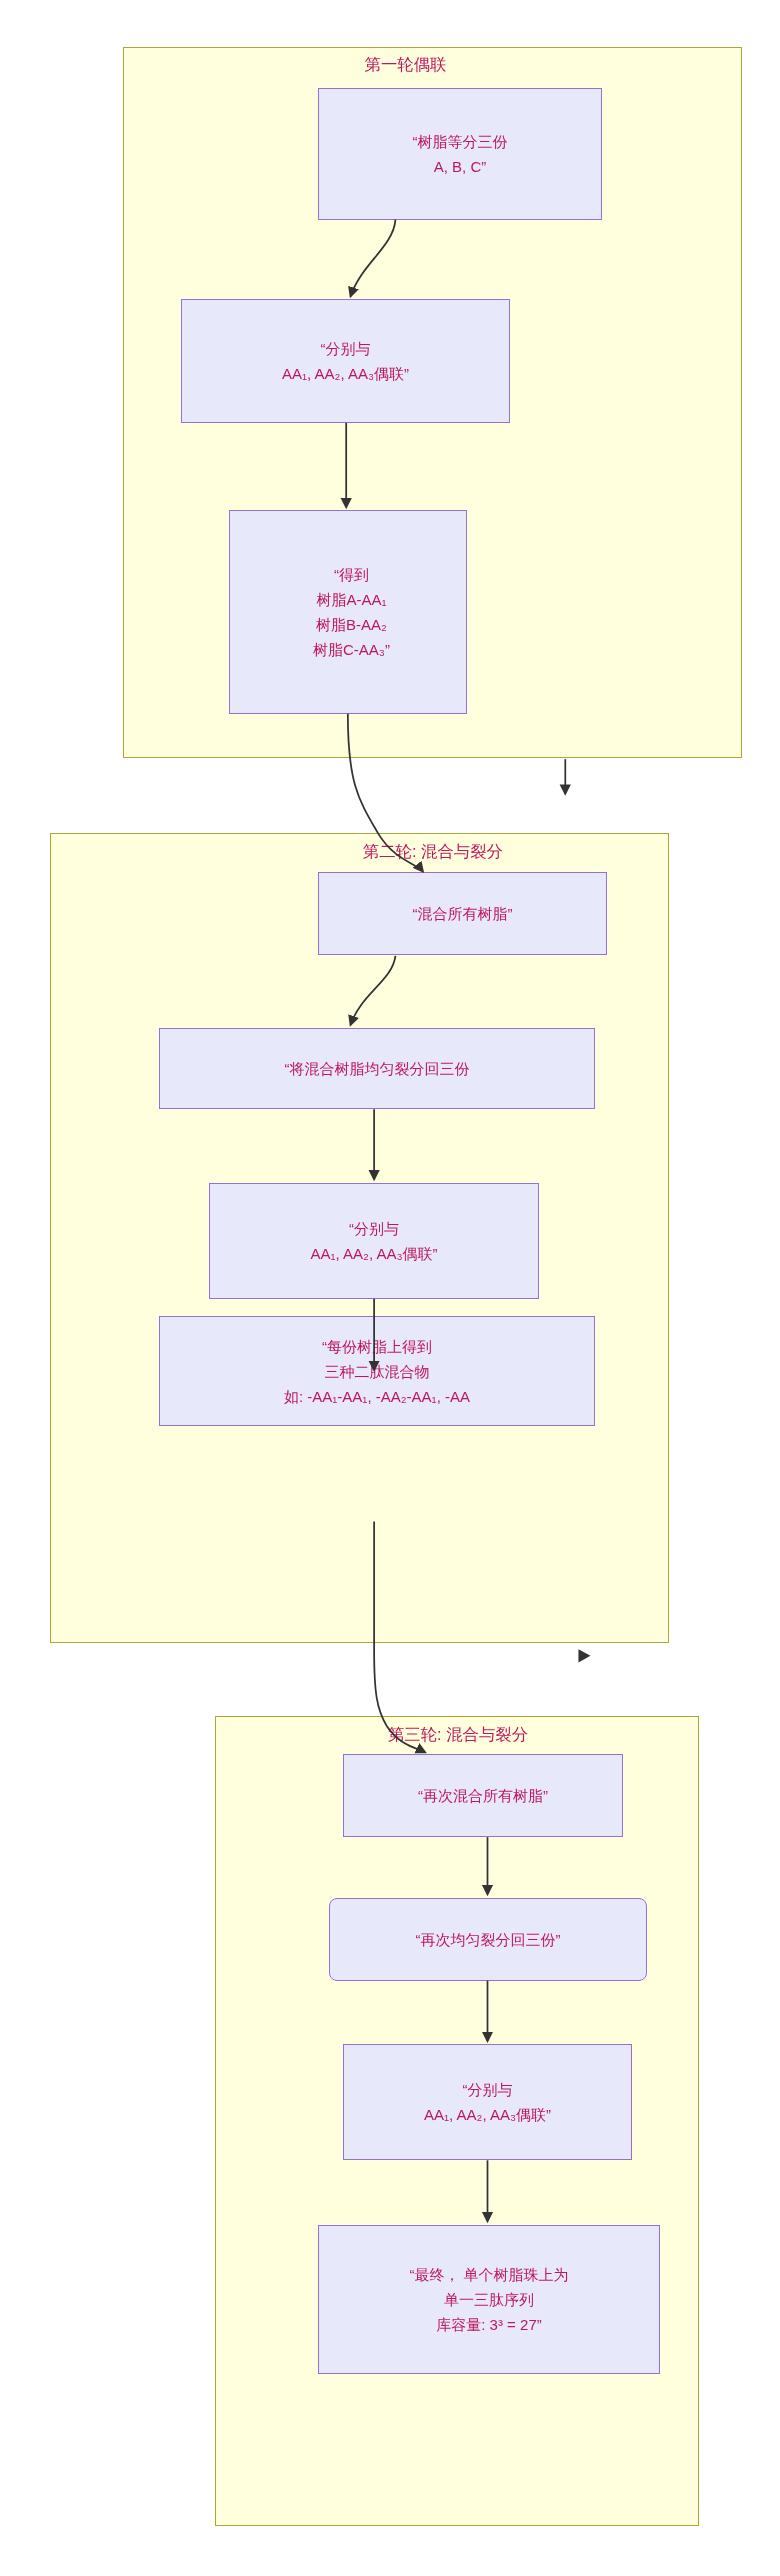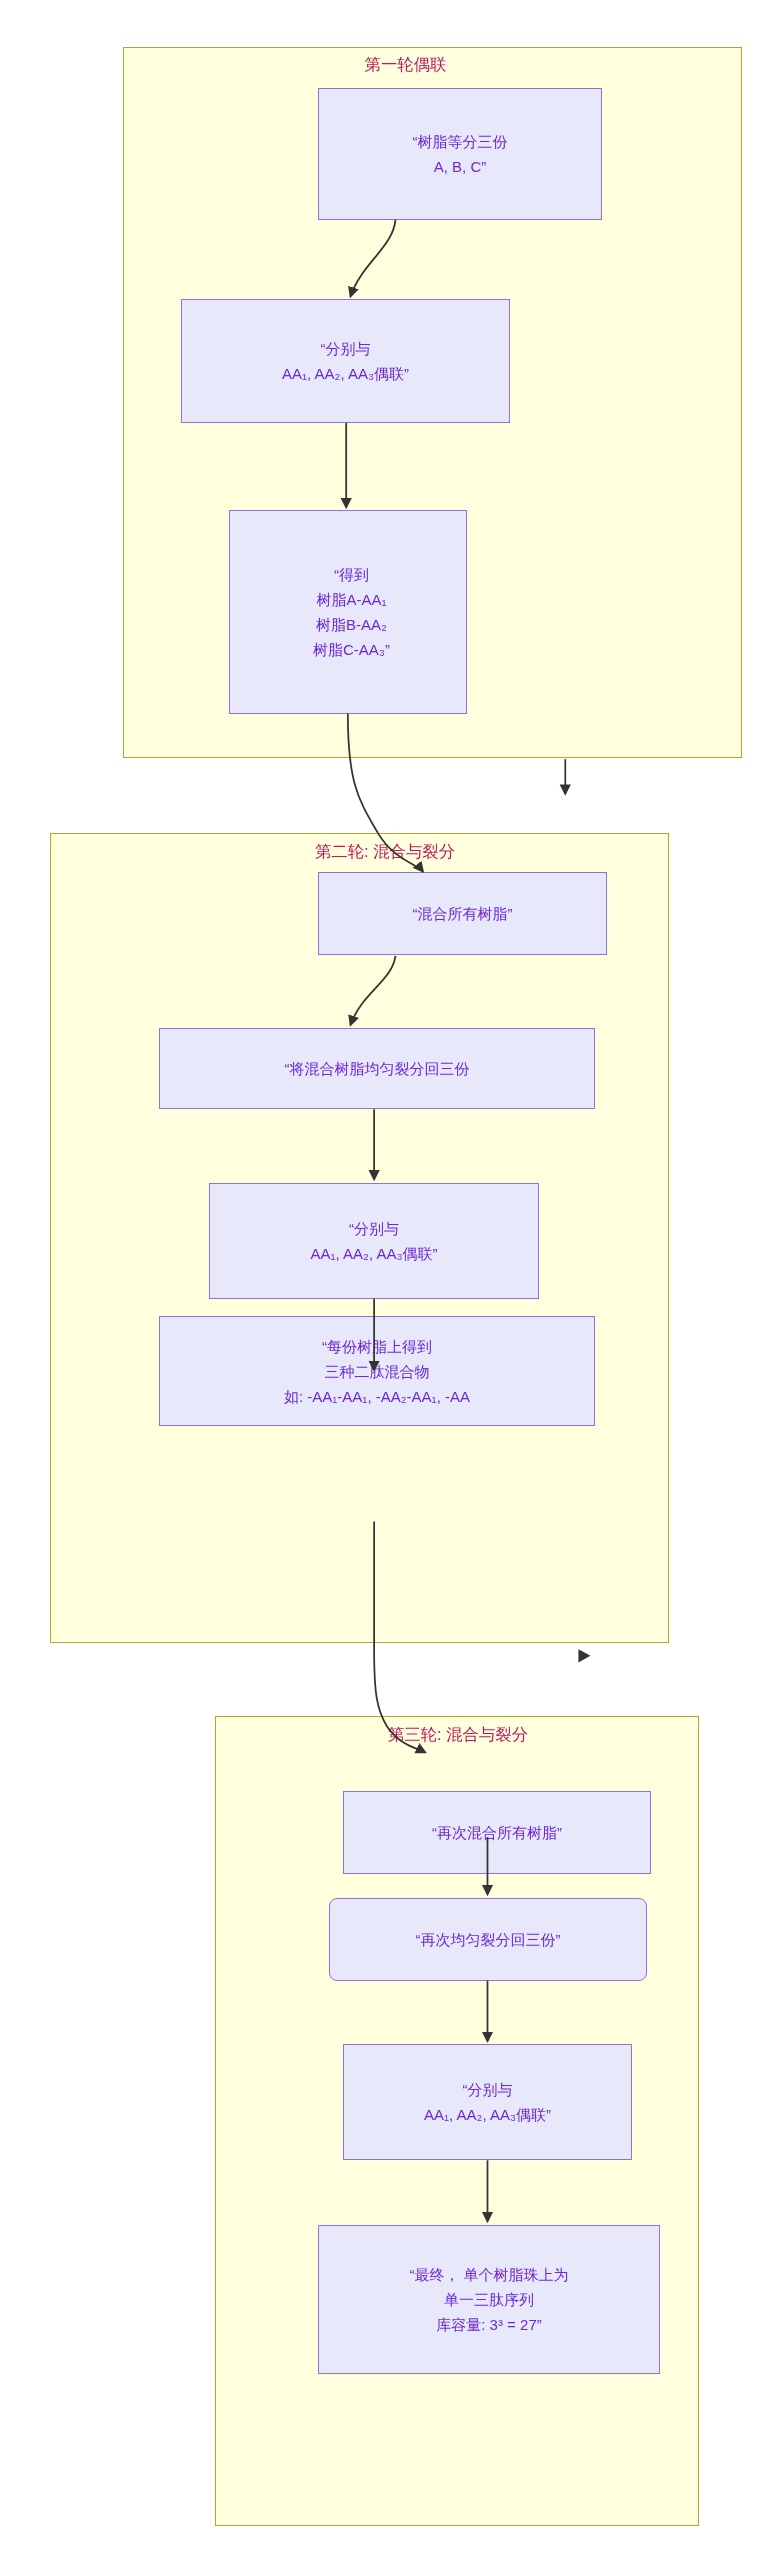--- a/index.html
+++ b/index.html
@@ -42,21 +42,21 @@
   
   .node {
     position: absolute;
     background: #e8e8fb;
     border: 1.1px solid #9370db;
     box-sizing: border-box;
     display: flex;
     align-items: center;
     justify-content: center;
     text-align: center;
-    color: #6d28d9;
+    color: #be185d;
     font-size: 15px;
     line-height: 25px;
     font-family: "Liberation Sans", "DejaVu Sans", sans-serif;
   }
   .node .txt {
     white-space: pre-line;
     padding: 0 3.3px;
   }
 
   
@@ -93,21 +93,21 @@
   </div>
 
   <div class="node" style="left:229px; top:510px; width:238px; height:204px;padding-left:7px;">
     <span class="txt">“得到
 树脂A-AA₁
 树脂B-AA₂
 树脂C-AA₃”</span>
   </div>
 
   <div class="cluster" style="left:50px; top:833px; width:619px; height:810px;"></div>
-  <div class="cluster-title" style="left:267px; top:842px; width:236px;">第二轮: 混合与裂分</div>
+  <div class="cluster-title" style="left:267px; top:842px; width:236px;text-align:right;">第二轮: 混合与裂分</div>
 
   <div class="node" style="left:318px; top:872px; width:289px; height:83px;">
     <span class="txt">“混合所有树脂”</span>
   </div>
 
   <div class="node" style="left:159px; top:1028px; width:436px; height:81px;">
     <span class="txt">“将混合树脂均匀裂分回三份</span>
   </div>
 
   <div class="node" style="left:209px; top:1183px; width:330px; height:116px;">
@@ -117,21 +117,21 @@
 
   <div class="node" style="left:159px; top:1316px; width:436px; height:110px;">
     <span class="txt">“每份树脂上得到
 三种二肽混合物
 如: -AA₁-AA₁, -AA₂-AA₁, -AA</span>
   </div>
 
   <div class="cluster" style="left:215px; top:1716px; width:484px; height:810px;"></div>
   <div class="cluster-title" style="left:340px; top:1725px; width:236px;">第三轮: 混合与裂分</div>
 
-  <div class="node" style="left:343px; top:1754px; width:308px; height:83px;margin-top:37px;">
+  <div class="node" style="left:343px; top:1754px; width:280px; height:83px;">
     <span class="txt">“再次混合所有树脂”</span>
   </div>
 
   <div class="node" style="left:329px; top:1898px; width:318px; height:83px;border-radius:8px;">
     <span class="txt">“再次均匀裂分回三份”</span>
   </div>
 
   <div class="node" style="left:343px; top:2044px; width:289px; height:116px;">
     <span class="txt">“分别与
 AA₁, AA₂, AA₃偶联”</span>

